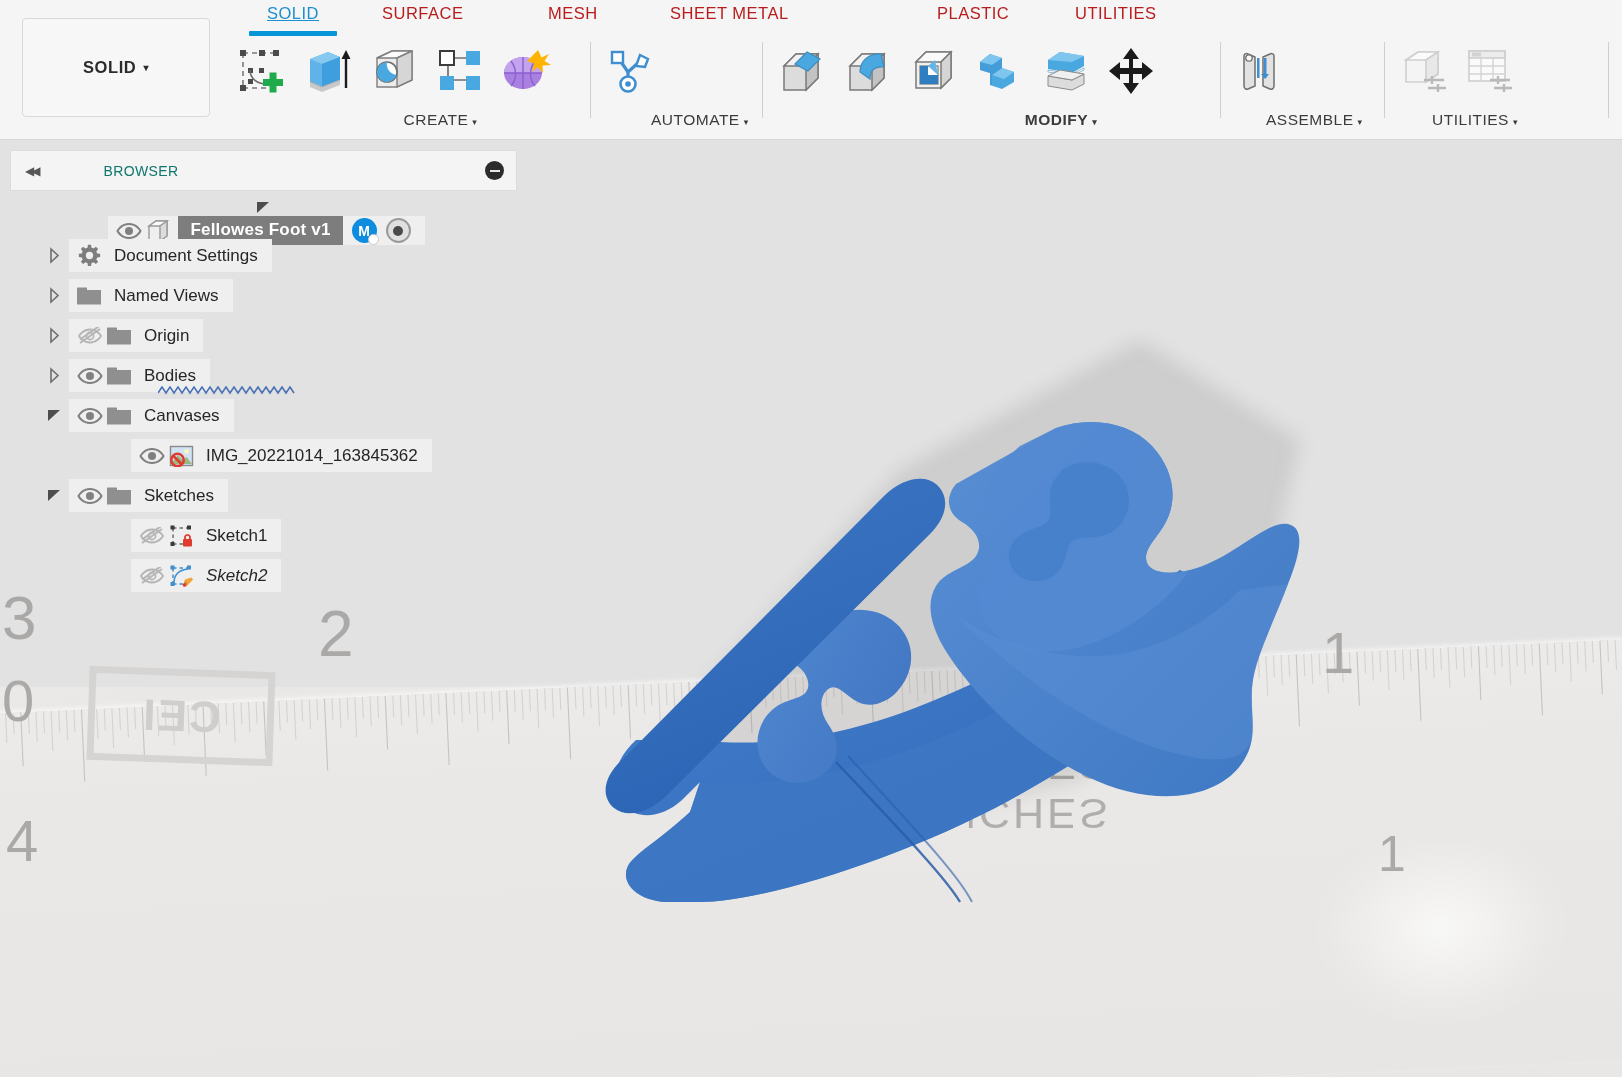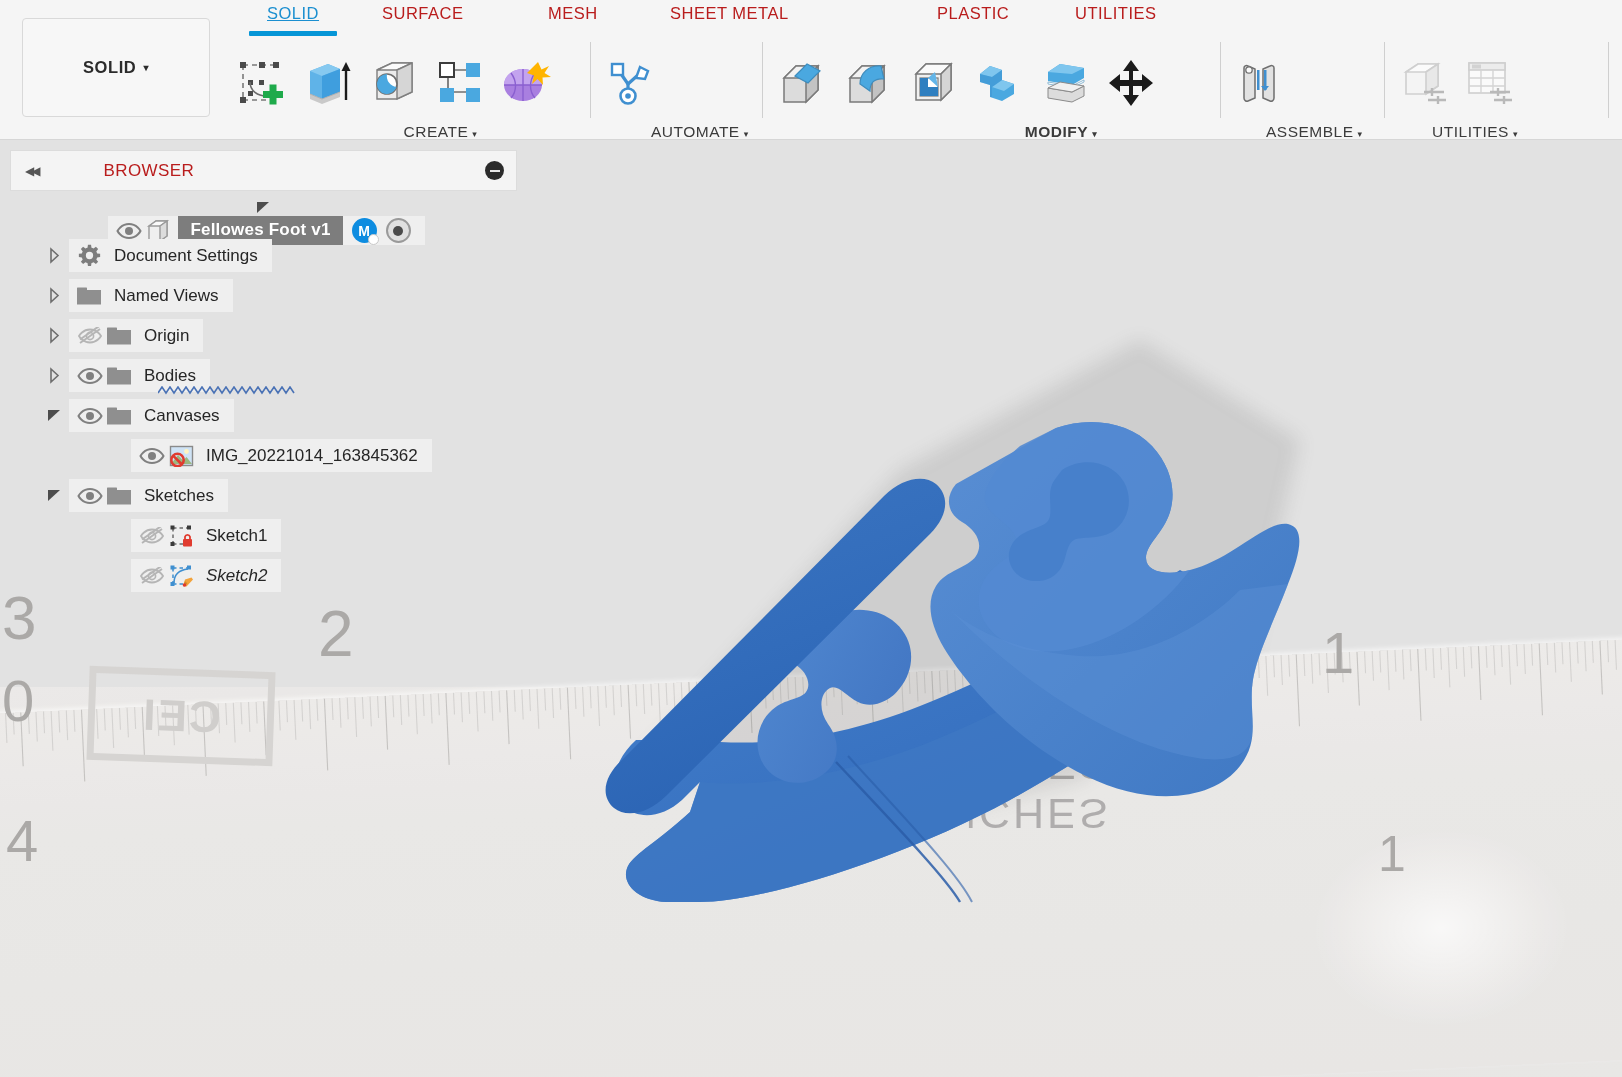--- a/index.html
+++ b/index.html
@@ -59,21 +59,21 @@
     left: -18px; right: -18px; bottom: -2px;
     height: 5px; background: #0696d7; border-radius: 1px;
   }
 
   #groups {
     position: absolute;
     left: 228px; top: 34px; right: 0; bottom: 0;
   }
   .group {
     position: absolute;
-    top: 12px; height: 106px;
+    top: 0; height: 106px;
   }
   .group .icons {
     display: flex; align-items: flex-start;
     height: 74px;
     padding-top: 2px;
   }
   .gicon {
     width: 66px; height: 70px;
     display: flex; align-items: center; justify-content: center;
     cursor: pointer;
@@ -107,21 +107,21 @@
     border: 1px solid #dcdcdc;
     display: flex; align-items: center;
     box-sizing: border-box;
     padding: 0 12px 0 14px;
   }
   #browser-header .collapse {
     font-size: 12px; color: #555; letter-spacing: -3px;
     margin-right: 18px; cursor: pointer;
   }
   #browser-title {
-    font-size: 17px; color: #b91c1c; letter-spacing: 0.4px;
+    font-size: 14px; color: #0f766e; letter-spacing: 0.4px;
     flex: 1;
     padding-left: 48px;
   }
   .minus-circle {
     width: 19px; height: 19px; border-radius: 50%;
     background: #2b2b2b;
     display: flex; align-items: center; justify-content: center;
     cursor: pointer;
   }
   .minus-circle i {

